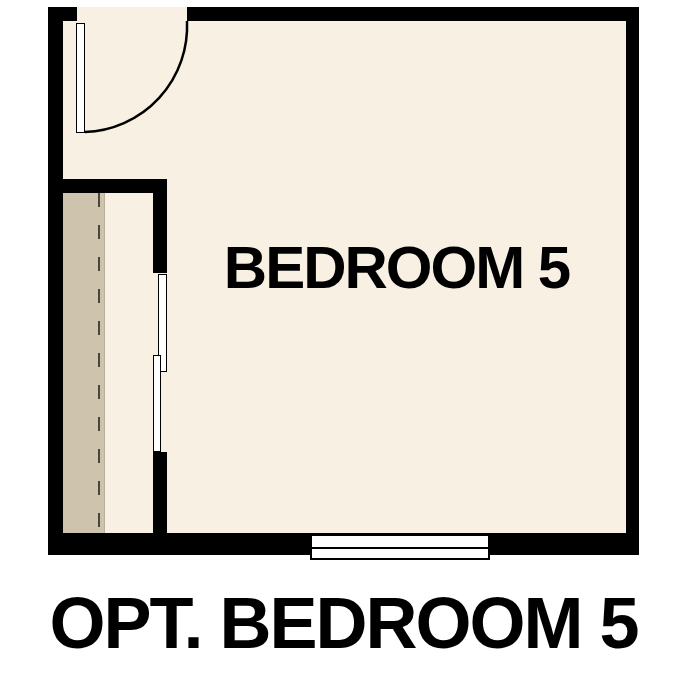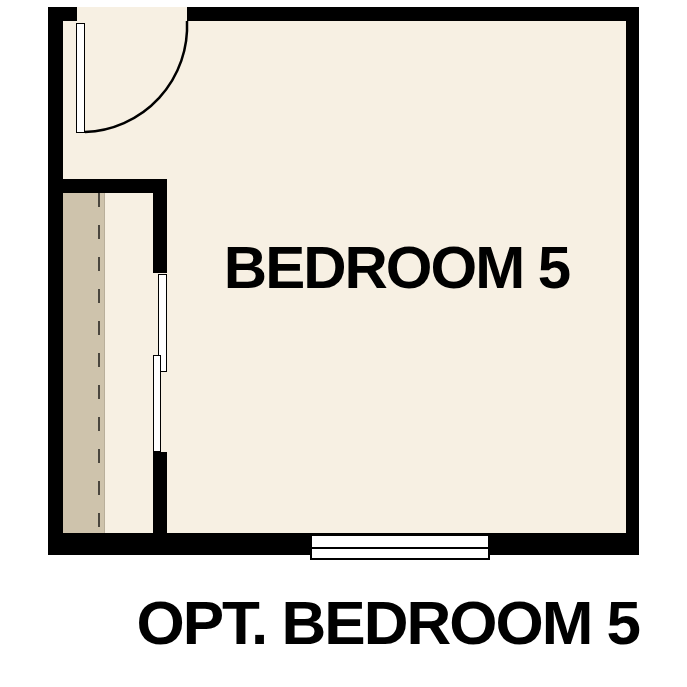--- a/index.html
+++ b/index.html
@@ -48,24 +48,24 @@
     font-weight: bold;
     font-size: 60px;
     line-height: 60px;
     letter-spacing: -2px;
     text-align: center;
     white-space: nowrap;
   }
   .caption {
     color: var(--ink, #000000);
     font-weight: bold;
-    font-size: 62px;
+    font-size: 72px;
     line-height: 66px;
     letter-spacing: -2px;
-    text-align: right;
+    text-align: center;
     white-space: nowrap;
   }
   svg { display: block; }
 </style>
 </head>
 <body>
 
 <div class="canvas">
 
   <div class="abs floor" style="left:63px; top:21px; width:563px; height:512px;"></div>

